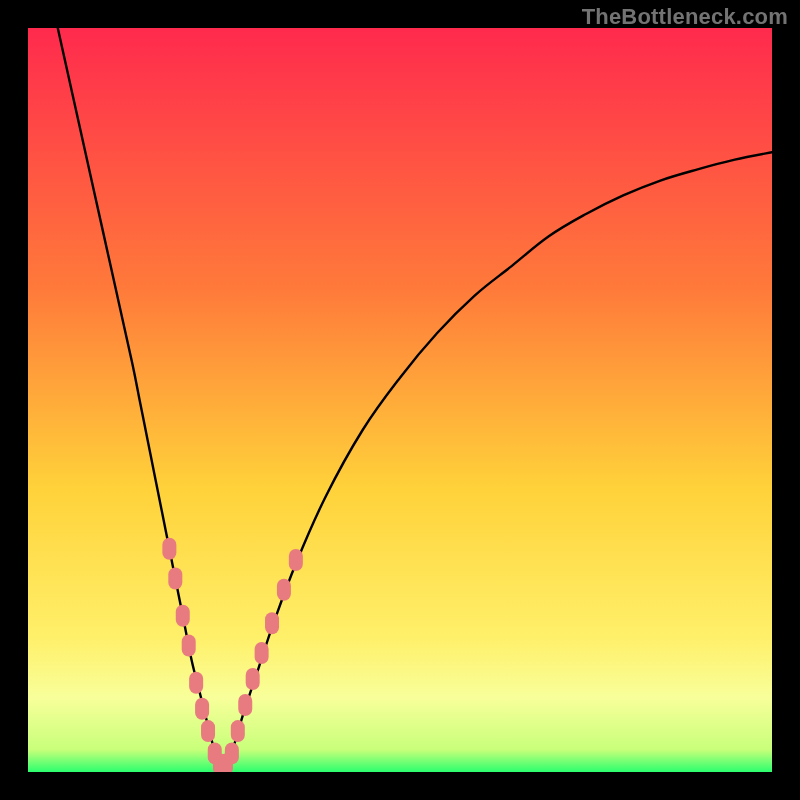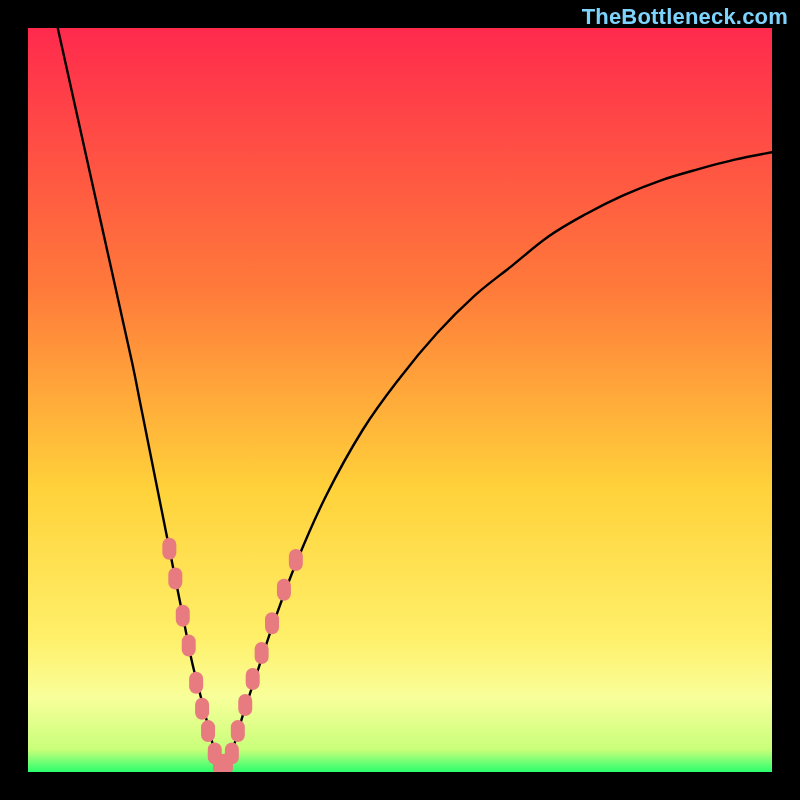--- a/index.html
+++ b/index.html
@@ -23,21 +23,21 @@
     position: absolute;
     left: 0;
     top: 0;
     width: 744px;
     height: 744px;
   }
   .watermark {
     position: absolute;
     top: 4px;
     right: 12px;
-    color: #7dd3fc;
+    color: #737373;
     font-size: 22px;
     font-weight: 600;
     letter-spacing: 0.2px;
   }
 </style>
 </head>
 <body>
 
 <div class="frame">
   <svg class="plot-area" viewBox="0 0 744 744" preserveAspectRatio="none">

